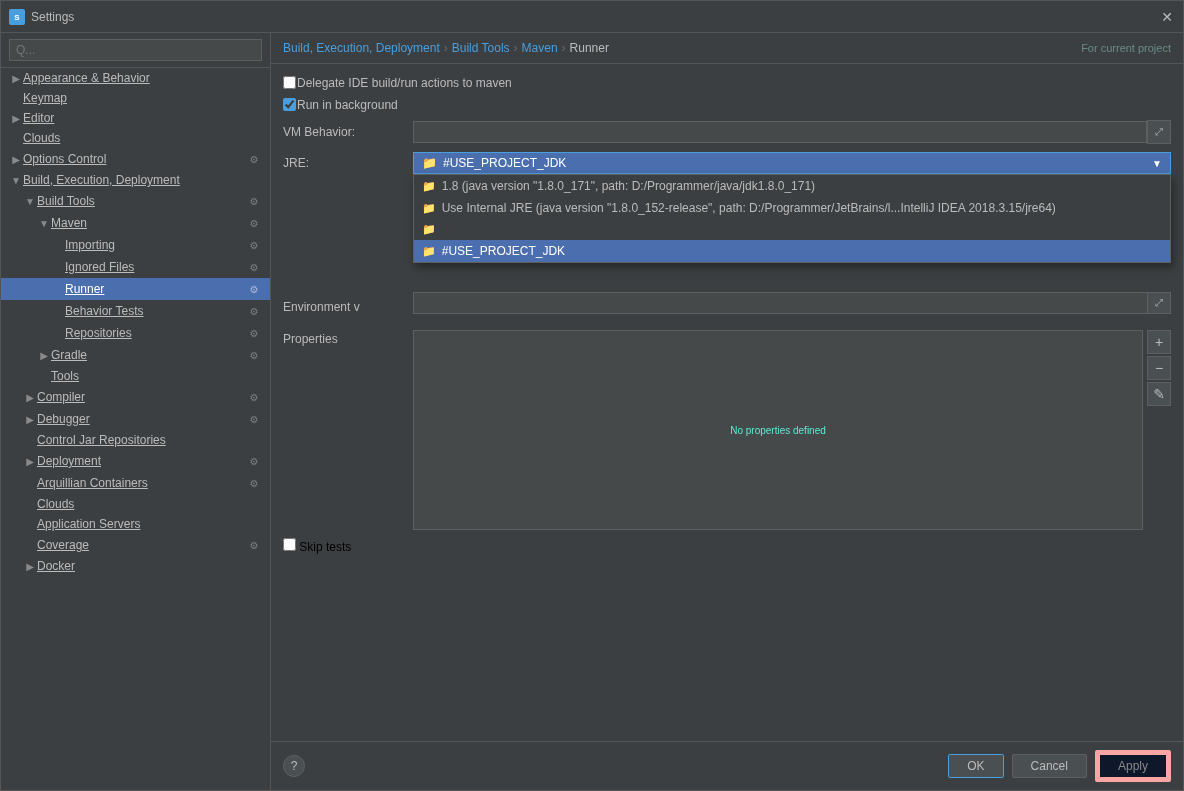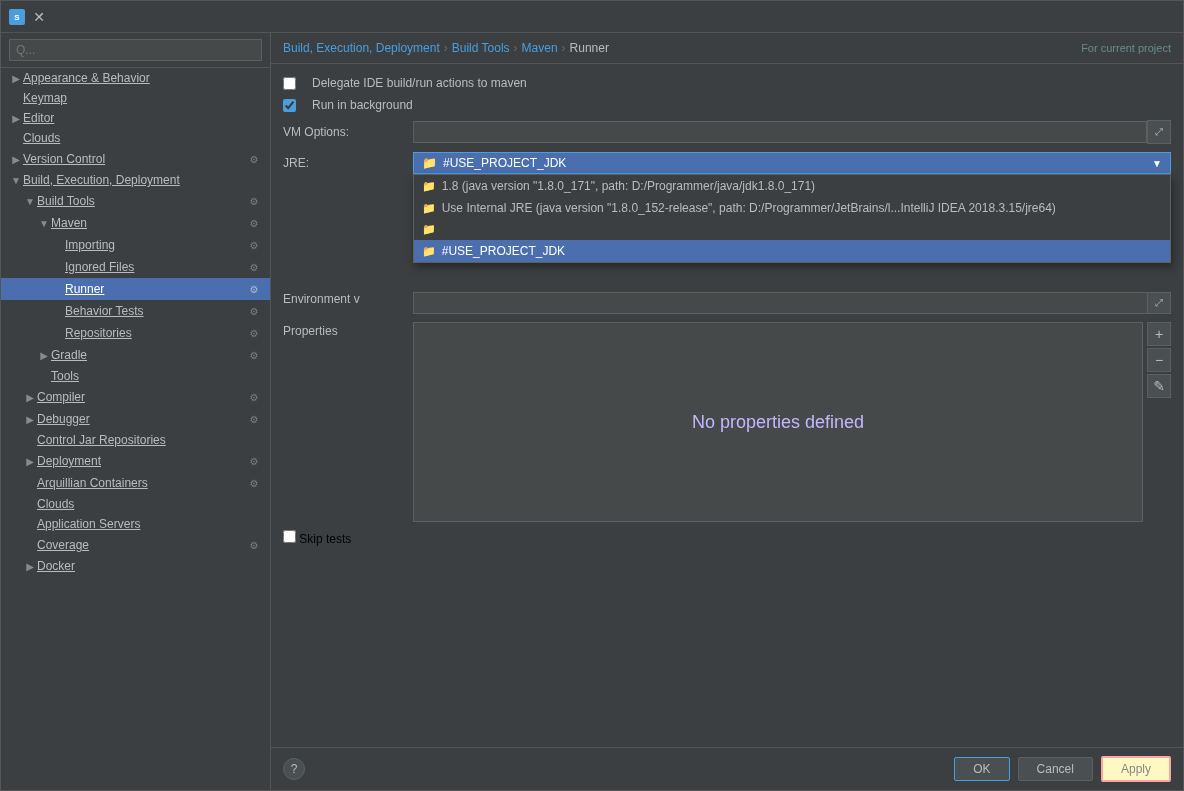--- a/index.html
+++ b/index.html
@@ -157,22 +157,22 @@
     }
     .settings-row {
       display: flex;
       align-items: center;
       margin-bottom: 8px;
     }
     .settings-row label {
       color: #bbb;
       font-size: 12px;
       display: flex;
-      align-items: flex-end;
-      gap: 16px;
+      align-items: flex-start;
+      gap: 1px;
       cursor: pointer;
     }
     .settings-row input[type="checkbox"] {
       width: 13px;
       height: 13px;
       accent-color: #4a9edd;
     }
     .settings-field {
       display: flex;
       align-items: center;
@@ -255,22 +255,22 @@
       margin-right: 6px;
       font-size: 11px;
       color: #9aa7b0;
     }
     .dropdown-item.active .folder-icon {
       color: #aac4e0;
     }
     
     .env-row {
       display: flex;
-      align-items: flex-start;
-      margin-bottom: 8px;
+      align-items: flex-end;
+      margin-bottom: 16px;
     }
     .env-label {
       color: #bbb;
       width: 130px;
       font-size: 12px;
       flex-shrink: 0;
     }
     .env-input-wrap {
       flex: 1;
       display: flex;
@@ -304,22 +304,22 @@
       position: relative;
       min-height: 200px;
       display: flex;
       flex-direction: column;
     }
     .props-empty {
       flex: 1;
       display: flex;
       align-items: center;
       justify-content: center;
-      color: #c4b5fd;
-      font-size: 18px;
+      color: #5eead4;
+      font-size: 10px;
     }
     .props-btn {
       width: 24px;
       height: 24px;
       background: #4a5052;
       border: 1px solid #5e6060;
       color: #bbb;
       cursor: pointer;
       display: flex;
       align-items: center;
@@ -369,22 +369,22 @@
       border: 1px solid #5e6060;
       color: #bbb;
     }
     .btn-ok {
       background: #4a5052;
       border: 1px solid #4a9edd;
       color: #bbb;
       text-align: center;
     }
     .btn-apply {
-      background: #fef9c3;
-      border: 2px solid #fca5a5;
+      background: #0f172a;
+      border: 5px solid #fca5a5;
       color: #888;
     }
     .help-btn {
       width: 22px;
       height: 22px;
       border-radius: 50%;
       background: #4a5052;
       border: 1px solid #5e6060;
       color: #bbb;
       cursor: pointer;
@@ -400,20 +400,21 @@
 
 <div class="dialog">
 
   <div class="title-bar">
     <div class="title-bar-icon">
       <svg width="12" height="12" viewBox="0 0 12 12">
           <rect x="1" y="1" width="10" height="10" rx="1" fill="#4a9edd"></rect>
           <text x="6" y="9" text-anchor="middle" font-size="8" fill="white" font-weight="bold">S</text>
         </svg>
     </div>
+    <span class="title-bar-text">Settings</span>
     <div class="title-bar-close">✕</div>
   </div>
 
   <div class="main-content">
 
     <div class="sidebar">
       <div class="search-box">
         <input class="search-input" type="text" placeholder="Q..." style="">
       </div>
       <div class="sidebar-tree">
@@ -438,21 +439,21 @@
 
         <div class="tree-item">
           <span class="indent" style="width:0px"></span>
           <span class="arrow"></span>
           <span class="item-label">Clouds</span>
         </div>
 
         <div class="tree-item">
           <span class="indent" style="width:0px"></span>
           <span class="arrow">▶</span>
-          <span class="item-label">Version Control</span>
+          <span class="item-label">Options Control</span>
           <span class="side-icon">⚙</span>
         </div>
 
         <div class="tree-item">
           <span class="indent" style="width:0px"></span>
           <span class="arrow">▼</span>
           <span class="item-label">Build, Execution, Deployment</span>
         </div>
 
         <div class="tree-item">
@@ -602,21 +603,21 @@
         </div>
 
         <div class="settings-row">
           <label>
             <input type="checkbox" checked="" style="">
             <span>Run in background</span>
           </label>
         </div>
 
         <div class="settings-field">
-          <span class="field-label">VM Options:</span>
+          <span class="field-label">VM Behavior:</span>
           <input class="field-input" type="text" value="" style="">
           <div class="field-expand">⤢</div>
         </div>
 
         <div class="settings-field">
           <span class="field-label">JRE:</span>
           <div class="jre-container">
             <div class="jre-select-display">
               <span class="folder-icon">📁</span>
               <span>#USE_PROJECT_JDK</span>

